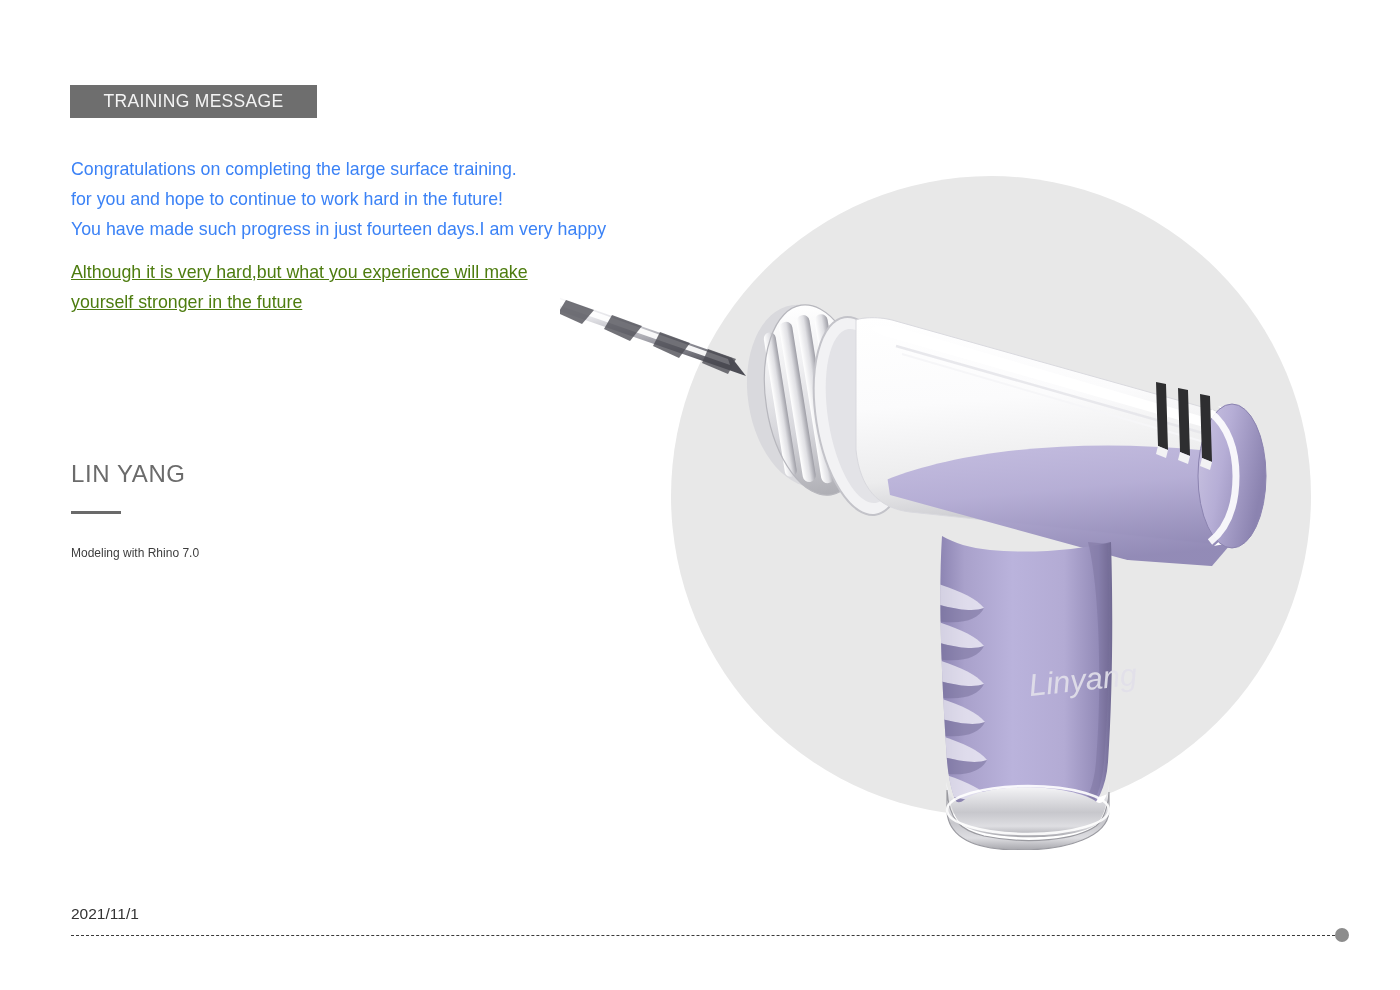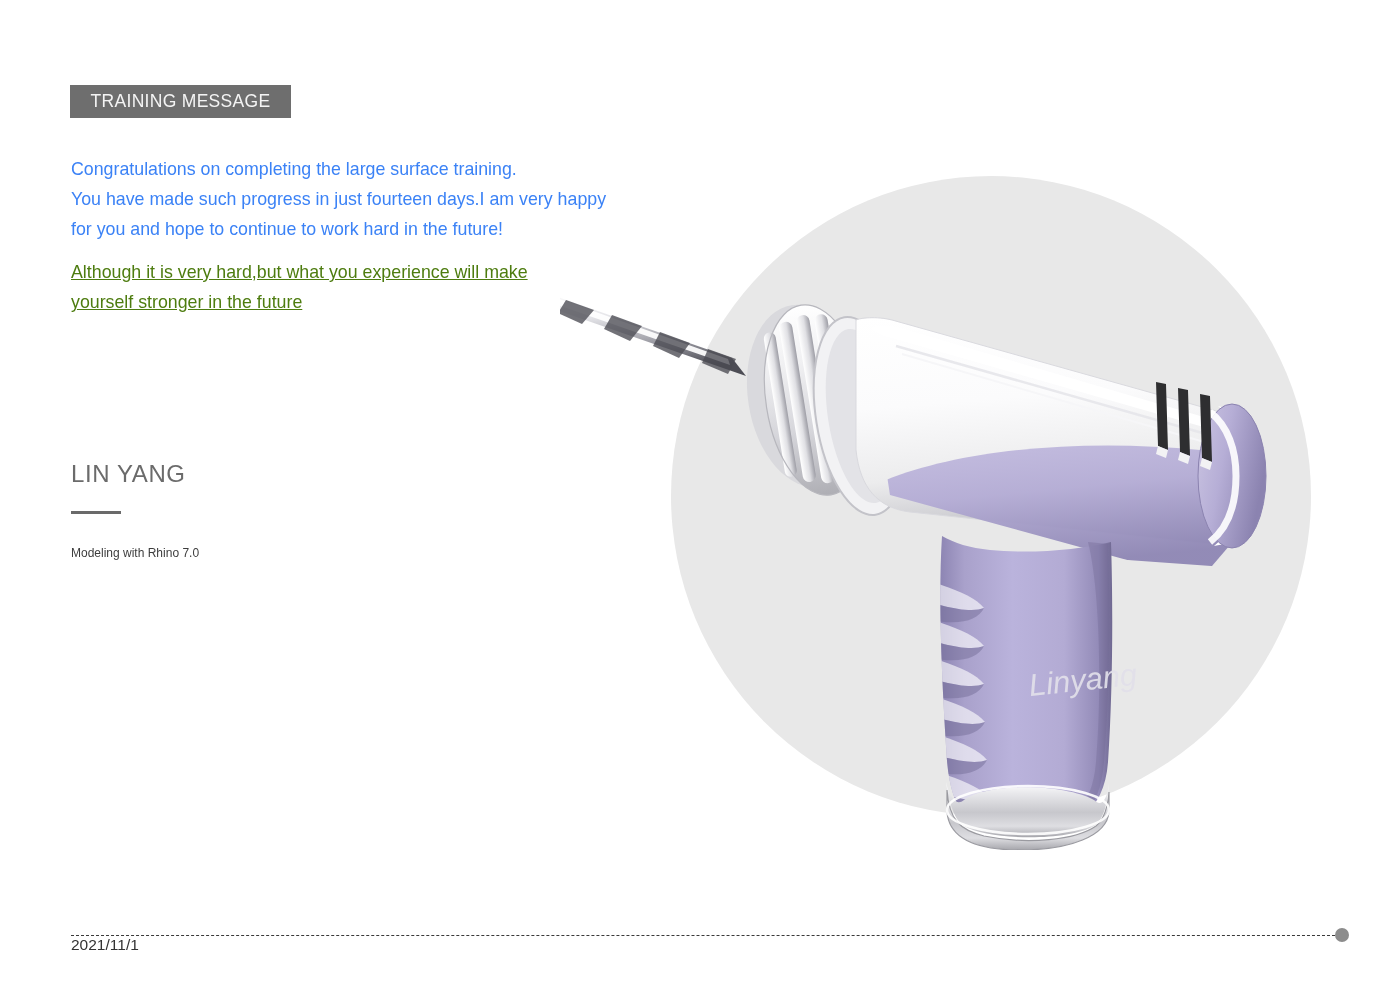--- a/index.html
+++ b/index.html
@@ -17,21 +17,21 @@
     position:relative;
     width:1400px;
     height:990px;
     background:#ffffff;
   }
 
   
   .badge {
     position:absolute;
     left:70px; top:85px;
-    width:221px; height:33px;
+    width:247px; height:33px;
     background:#6e6e6e;
     display:flex;
     align-items:center;
     justify-content:center;
   }
   .badge-label {
     color:#f4f4f4;
     font-size:17.5px;
     letter-spacing:0.3px;
     font-weight:400;
@@ -94,21 +94,20 @@
   }
 
   
   .footer-date {
     position:absolute;
     left:71px; top:905px;
     font-size:15.5px;
     color:#333333;
     font-weight:400;
     white-space:nowrap;
-    margin-top:31px;
   }
   .footer-line {
     position:absolute;
     left:71px; top:935px;
     width:1264px; height:0;
     border-top:1.6px dashed #3a3a3a;
   }
   .footer-dot {
     position:absolute;
     left:1335px; top:928px;
@@ -129,22 +128,22 @@
 <body>
 
 <div class="slide">
 
   <div class="badge">
     <span class="badge-label">TRAINING MESSAGE</span>
   </div>
 
   <div class="message">
     <div class="msg-line">Congratulations on completing the large surface training.</div>
+    <div class="msg-line">for you and hope to continue to work hard in the future!</div>
     <div class="msg-line">You have made such progress in just fourteen days.I am very happy</div>
-    <div class="msg-line">for you and hope to continue to work hard in the future!</div>
     <div class="msg-group-2">
       <div class="msg-line muted">Although it is very hard,but what you experience will make</div>
       <div class="msg-line muted">yourself stronger in the future</div>
     </div>
   </div>
 
   <div class="headline-block">
     <div class="subhead">LIN YANG</div>
     <div class="rule"></div>
     <div class="caption">Modeling with Rhino 7.0</div>

